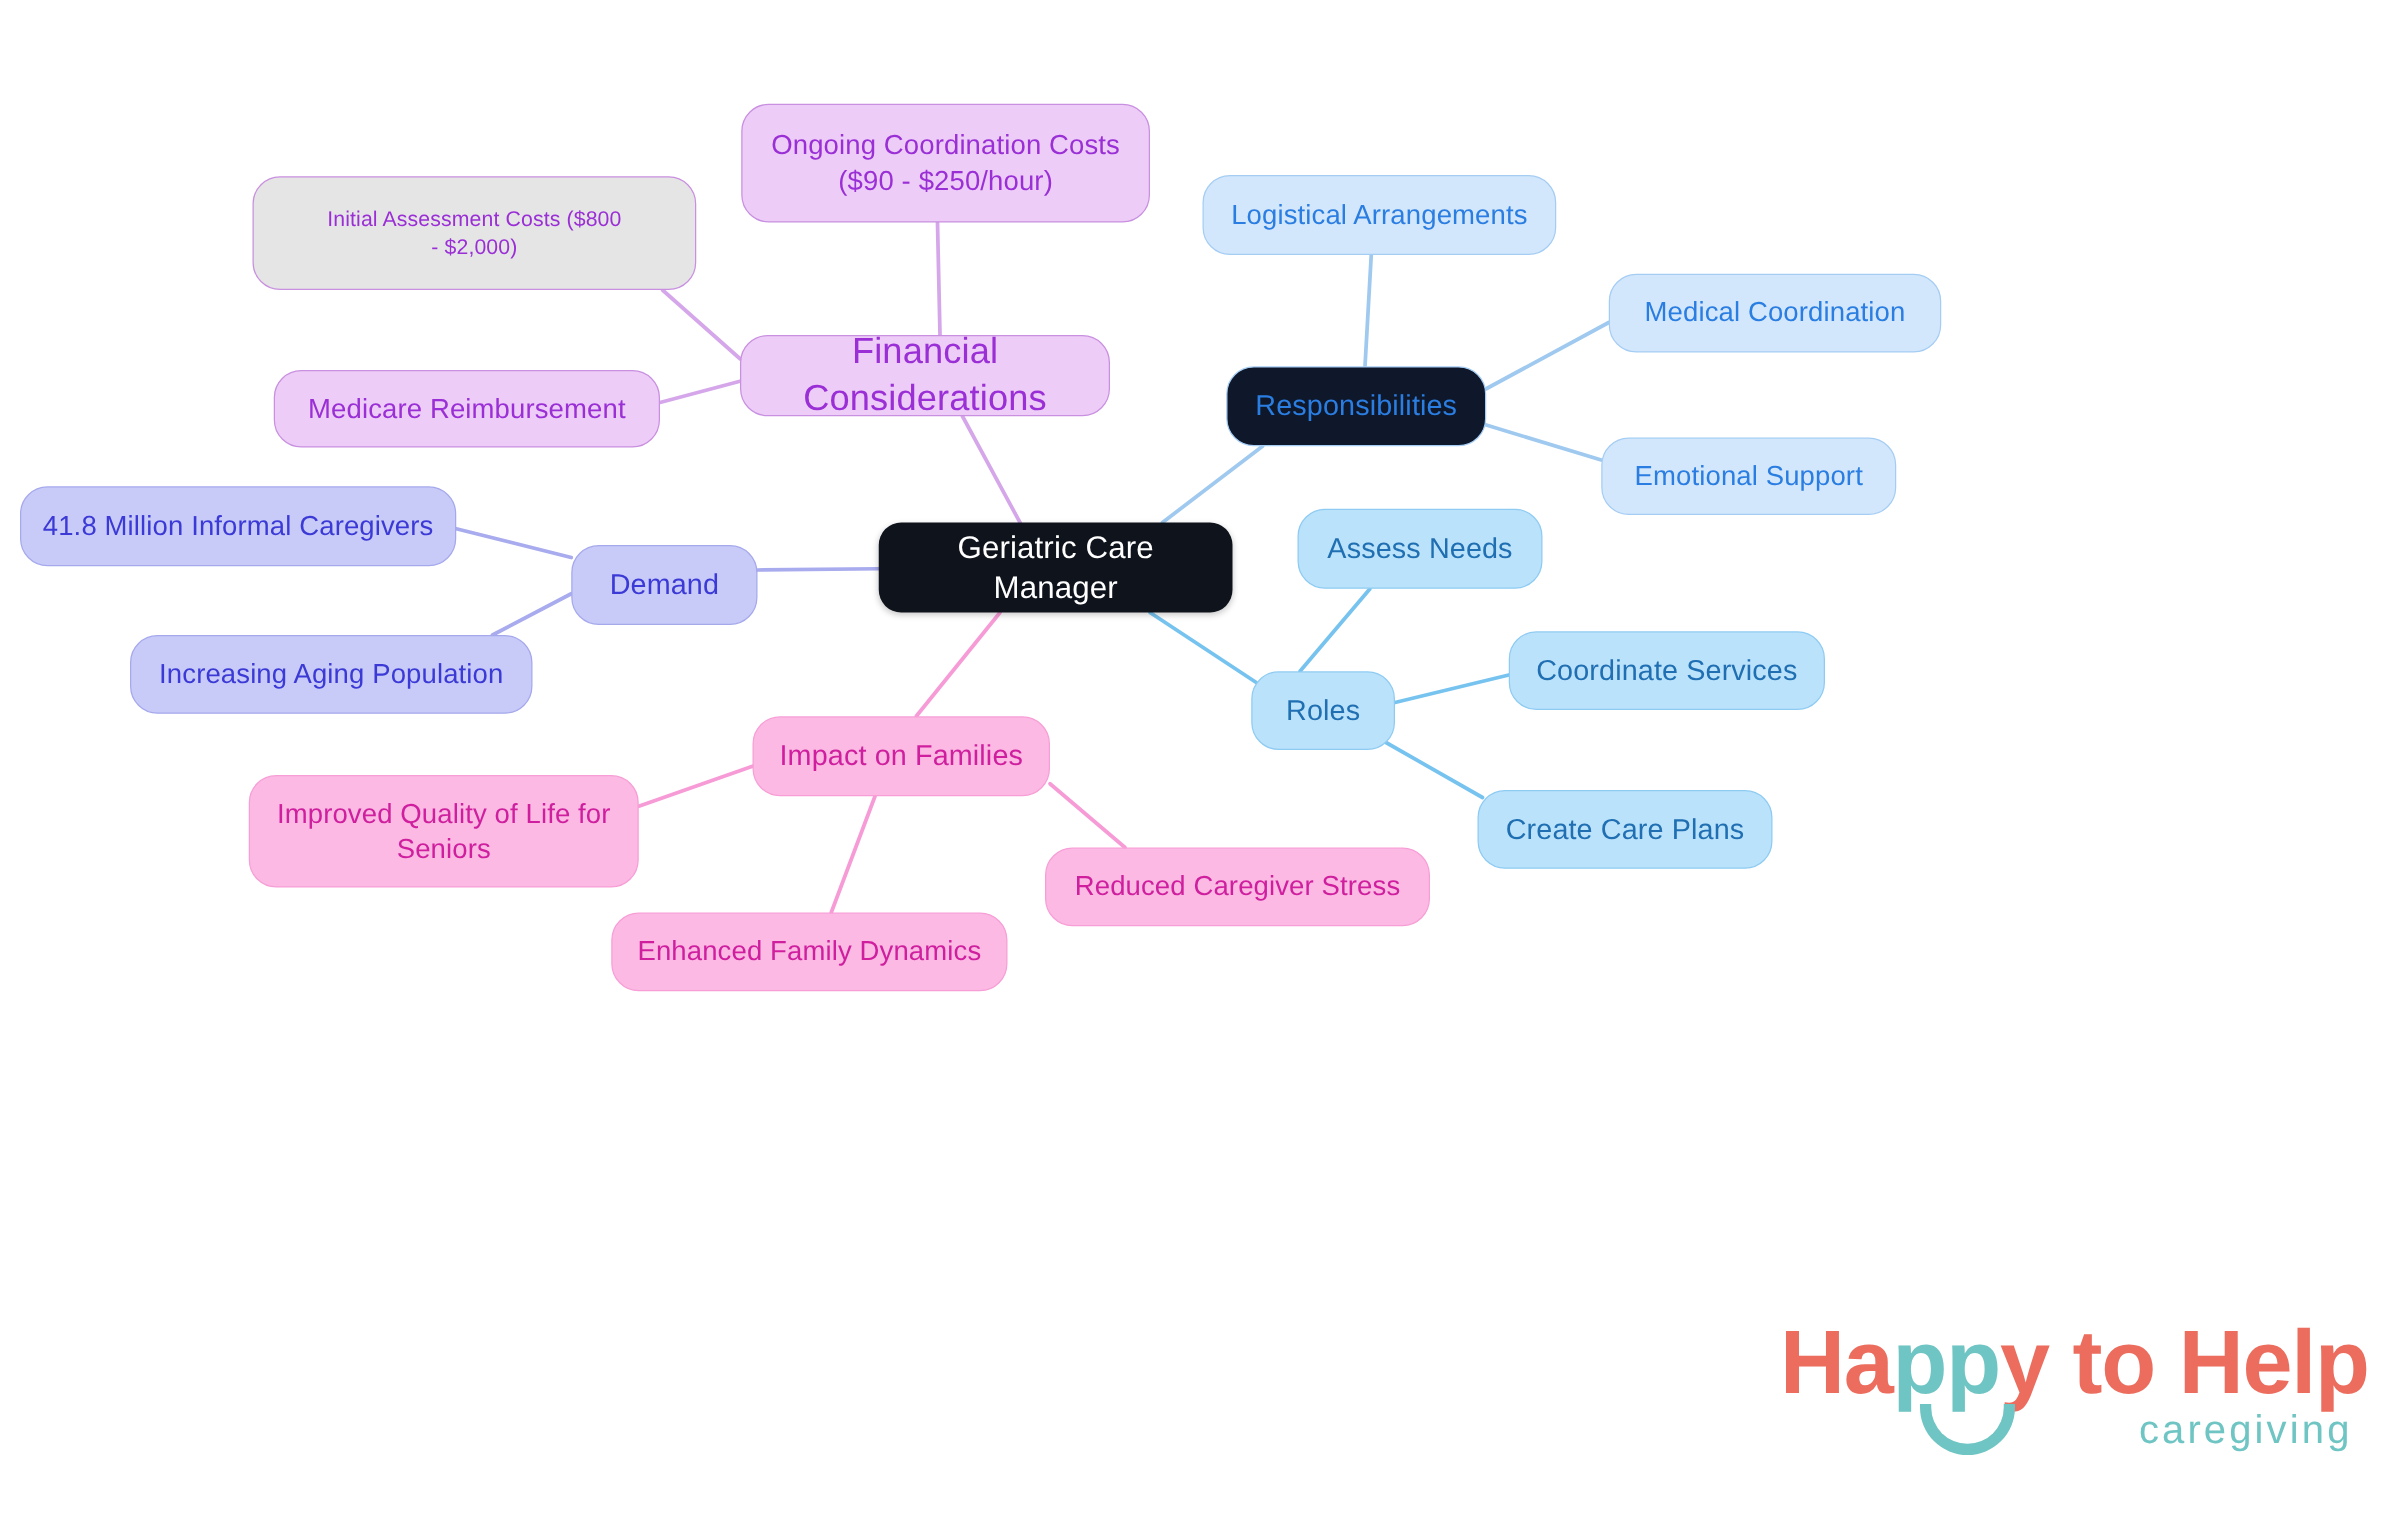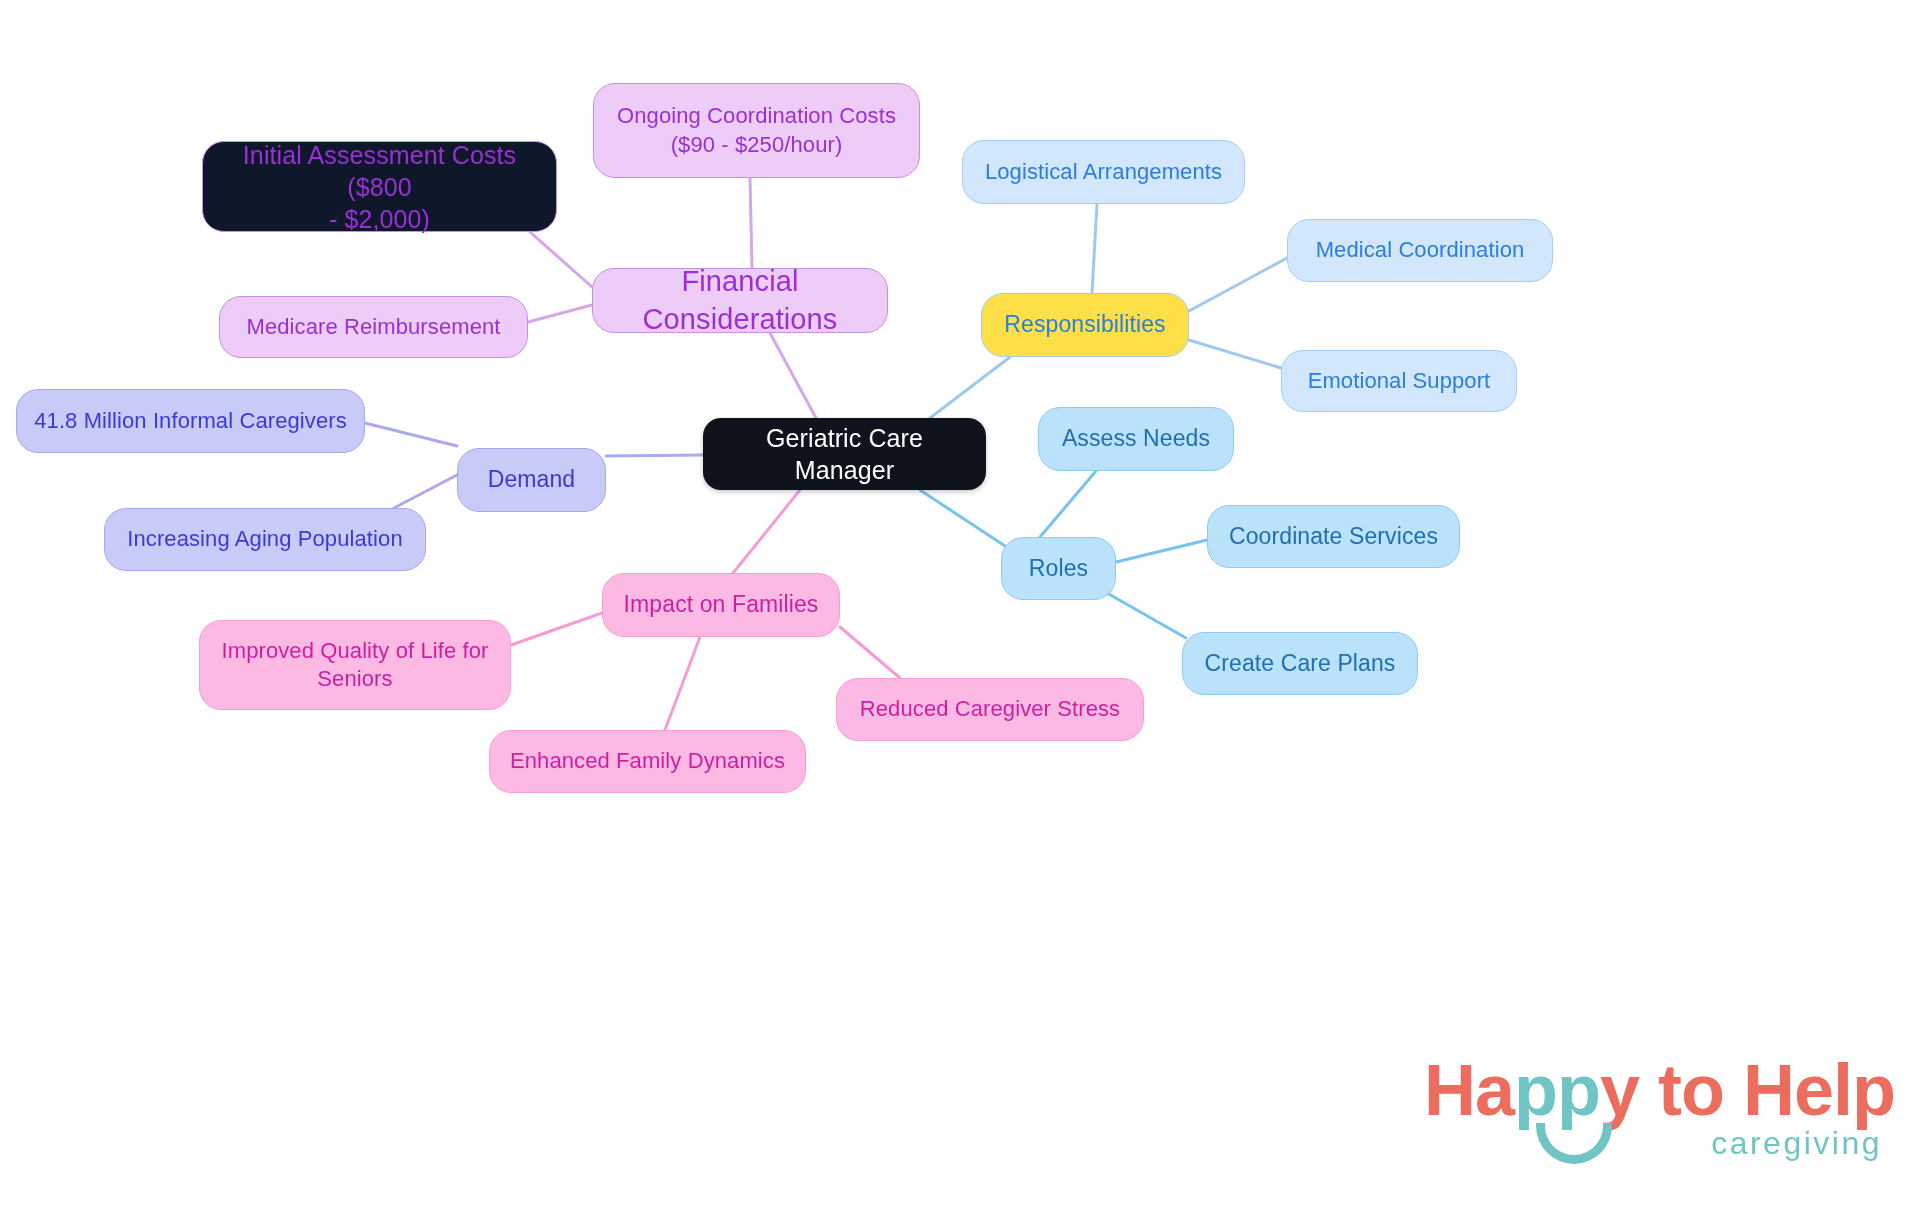--- a/index.html
+++ b/index.html
@@ -107,39 +107,39 @@
       <line x1="1189" y1="311" x2="1287" y2="258" stroke="#9fc9ef" stroke-width="3" stroke-linecap="round"></line>
       <line x1="1189" y1="340" x2="1281" y2="368" stroke="#9fc9ef" stroke-width="3" stroke-linecap="round"></line>
       <line x1="920" y1="490" x2="1005" y2="546" stroke="#77c3ef" stroke-width="3" stroke-linecap="round"></line>
       <line x1="1040" y1="537" x2="1096" y2="471" stroke="#77c3ef" stroke-width="3" stroke-linecap="round"></line>
       <line x1="1116" y1="562" x2="1207" y2="540" stroke="#77c3ef" stroke-width="3" stroke-linecap="round"></line>
       <line x1="1100" y1="589" x2="1186" y2="638" stroke="#77c3ef" stroke-width="3" stroke-linecap="round"></line>
     </svg>
 
   <div class="node" id="n-ongoing_coordination_costs" style="left: 593px; top: 83px; width: 327px; height: 95px; font-size: 22px; background: rgb(237, 205, 247); border-color: rgb(201, 143, 224); color: rgb(155, 47, 214);">Ongoing Coordination Costs
 ($90 - $250/hour)</div>
-  <div class="node" id="n-initial_assessment_costs" style="left: 202px; top: 141px; width: 355px; height: 91px; font-size: 25px; background: #0f172a; border-color: rgb(201, 143, 224); color: rgb(155, 47, 214);">Initial Assessment Costs ($800
+  <div class="node" id="n-initial_assessment_costs" style="left: 202px; top: 141px; width: 355px; height: 91px; font-size: 17px; background: #e5e5e5; border-color: rgb(201, 143, 224); color: rgb(155, 47, 214);">Initial Assessment Costs ($800
 - $2,000)</div>
   <div class="node" id="n-medicare_reimbursement" style="left: 219px; top: 296px; width: 309px; height: 62px; font-size: 22px; background: rgb(237, 205, 247); border-color: rgb(201, 143, 224); color: rgb(155, 47, 214);">Medicare Reimbursement</div>
   <div class="node" id="n-financial_considerations" style="left: 592px; top: 268px; width: 296px; height: 65px; font-size: 29px; background: rgb(237, 205, 247); border-color: rgb(201, 143, 224); color: rgb(155, 47, 214);">Financial Considerations</div>
 
   <div class="node" id="n-informal_caregivers" style="left: 16px; top: 389px; width: 349px; height: 64px; font-size: 22px; background: rgb(200, 203, 248); border-color: rgb(165, 169, 236); color: rgb(59, 58, 214);">41.8 Million Informal Caregivers</div>
   <div class="node" id="n-aging_population" style="left: 104px; top: 508px; width: 322px; height: 63px; font-size: 22px; background: rgb(200, 203, 248); border-color: rgb(165, 169, 236); color: rgb(59, 58, 214);">Increasing Aging Population</div>
-  <div class="node" id="n-demand" style="left: 457px; top: 448px; width: 149px; height: 64px; font-size: 23px; background: rgb(200, 203, 248); border-color: rgb(165, 169, 236); color: rgb(59, 58, 214);">Demand</div>
+  <div class="node" id="n-demand" style="left: 457px; top: 436px; width: 149px; height: 64px; font-size: 23px; background: rgb(200, 203, 248); border-color: rgb(165, 169, 236); color: rgb(59, 58, 214);">Demand</div>
 
   <div class="node" id="n-improved_quality_of_life" style="left: 199px; top: 620px; width: 312px; height: 90px; font-size: 22px; background: rgb(251, 185, 227); border-color: rgb(247, 158, 214); color: rgb(207, 31, 159);">Improved Quality of Life for
 Seniors</div>
   <div class="node" id="n-enhanced_family_dynamics" style="left: 489px; top: 730px; width: 317px; height: 63px; font-size: 22px; background: rgb(251, 185, 227); border-color: rgb(247, 158, 214); color: rgb(207, 31, 159);">Enhanced Family Dynamics</div>
   <div class="node" id="n-reduced_caregiver_stress" style="left: 836px; top: 678px; width: 308px; height: 63px; font-size: 22px; background: rgb(251, 185, 227); border-color: rgb(247, 158, 214); color: rgb(207, 31, 159);">Reduced Caregiver Stress</div>
   <div class="node" id="n-impact_on_families" style="left: 602px; top: 573px; width: 238px; height: 64px; font-size: 23px; background: rgb(251, 185, 227); border-color: rgb(247, 158, 214); color: rgb(207, 31, 159);">Impact on Families</div>
 
   <div class="node" id="n-logistical_arrangements" style="left: 962px; top: 140px; width: 283px; height: 64px; font-size: 22px; background: rgb(211, 231, 252); border-color: rgb(165, 205, 243); color: rgb(42, 125, 225);">Logistical Arrangements</div>
   <div class="node" id="n-medical_coordination" style="left: 1287px; top: 219px; width: 266px; height: 63px; font-size: 22px; background: rgb(211, 231, 252); border-color: rgb(165, 205, 243); color: rgb(42, 125, 225);">Medical Coordination</div>
   <div class="node" id="n-emotional_support" style="left: 1281px; top: 350px; width: 236px; height: 62px; font-size: 22px; background: rgb(211, 231, 252); border-color: rgb(165, 205, 243); color: rgb(42, 125, 225);">Emotional Support</div>
-  <div class="node" id="n-responsibilities" style="left: 981px; top: 293px; width: 208px; height: 64px; font-size: 23px; background: #fde047; border-color: rgb(165, 205, 243); color: rgb(42, 125, 225);">Responsibilities</div>
+  <div class="node" id="n-responsibilities" style="left: 981px; top: 293px; width: 208px; height: 64px; font-size: 23px; background: #0f172a; border-color: rgb(165, 205, 243); color: rgb(42, 125, 225);">Responsibilities</div>
 
   <div class="node" id="n-assess_needs" style="left: 1038px; top: 407px; width: 196px; height: 64px; font-size: 23px; background: rgb(187, 226, 251); border-color: rgb(142, 203, 242); color: rgb(31, 111, 178);">Assess Needs</div>
   <div class="node" id="n-coordinate_services" style="left: 1207px; top: 505px; width: 253px; height: 63px; font-size: 23px; background: rgb(187, 226, 251); border-color: rgb(142, 203, 242); color: rgb(31, 111, 178);">Coordinate Services</div>
   <div class="node" id="n-create_care_plans" style="left: 1182px; top: 632px; width: 236px; height: 63px; font-size: 23px; background: rgb(187, 226, 251); border-color: rgb(142, 203, 242); color: rgb(31, 111, 178);">Create Care Plans</div>
   <div class="node" id="n-roles" style="left: 1001px; top: 537px; width: 115px; height: 63px; font-size: 23px; background: rgb(187, 226, 251); border-color: rgb(142, 203, 242); color: rgb(31, 111, 178);">Roles</div>
 
   <div class="node root" id="n-root" style="left: 703px; top: 418px; width: 283px; height: 72px; font-size: 25px; background: rgb(14, 19, 28); color: rgb(255, 255, 255);">Geriatric Care Manager</div>
 
   <div id="logo">
     <div class="logo-main"><span style="color: rgb(236, 109, 94);">Ha</span><span style="color: rgb(111, 197, 195);">pp</span><span style="color: rgb(236, 109, 94);">y to Hel</span><span style="color: rgb(236, 109, 94);">p</span></div>

